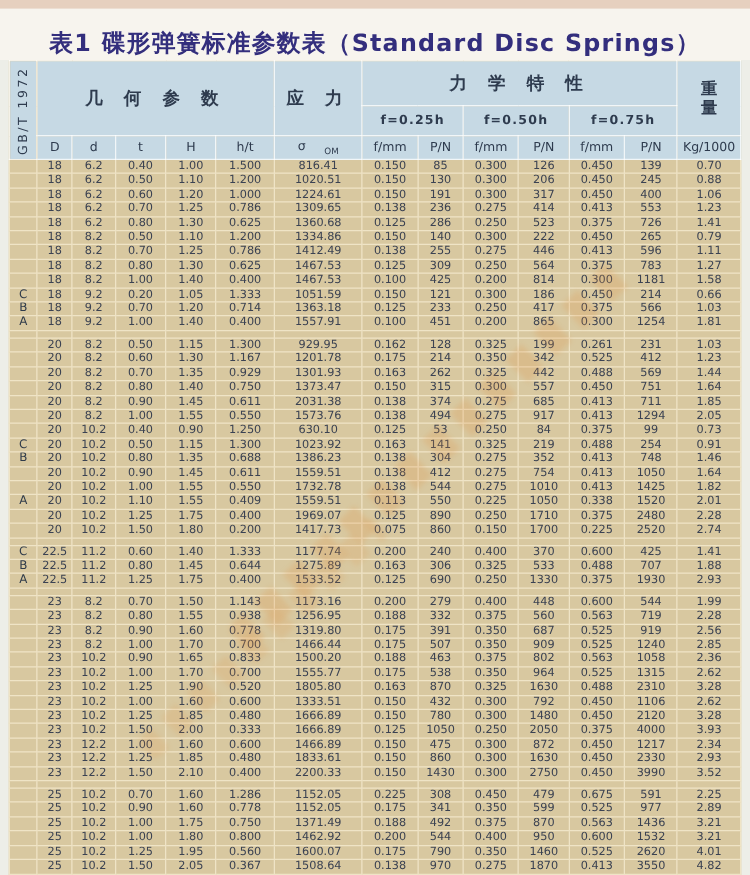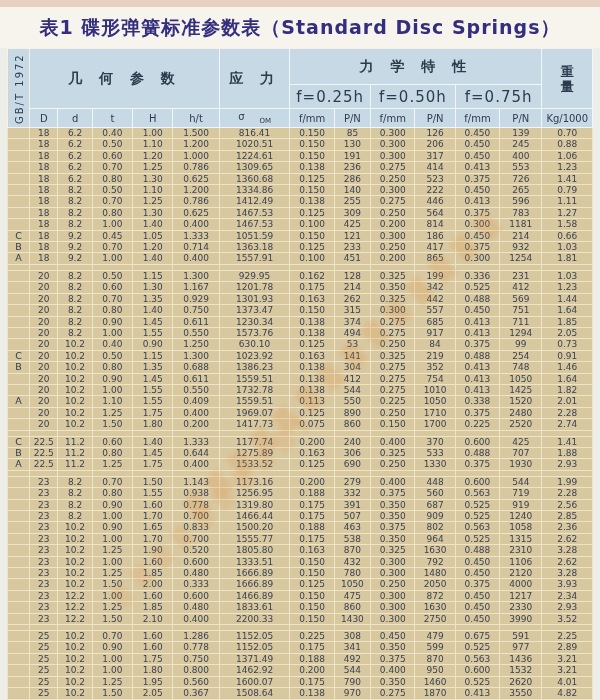--- a/index.html
+++ b/index.html
@@ -4,41 +4,41 @@
 <style>
   html,body{margin:0;padding:0;}
   body{
     width:600px;height:700px;overflow:hidden;position:relative;
     background:#edeee8;
     font-family:"DejaVu Sans","Liberation Sans",sans-serif;
   }
   .top-strip{position:absolute;left:0;top:0;width:600px;height:7px;background:#e6d0bf;}
   .title-band{
     position:absolute;left:0;top:7px;width:600px;height:41px;background:#f7f4ee;
-    display:flex;align-items:center;justify-content:center;
+    display:flex;align-items:flex-end;justify-content:center;
   }
   .title-band h1{
     margin:0;font-size:19px;font-weight:bold;color:#332e7d;letter-spacing:1px;white-space:nowrap;
   }
   .table-wrap{
     position:absolute;left:7px;top:48px;width:586px;height:652px;
     background:#d8c8a0;
   }
   table{border-collapse:collapse;table-layout:fixed;width:586px;}
   thead th{
     background:#c6d9e4;color:#2e3b4e;font-weight:bold;
     border:1px solid rgba(255,255,255,.75);
     padding:0;vertical-align:middle;text-align:center;
   }
   th.gbt{
     writing-mode:vertical-rl;transform:rotate(180deg);
     font-size:10px;font-weight:normal;letter-spacing:2px;color:#2e3b4e;
   }
   .h-big{font-size:14px;letter-spacing:6px;}
-  .h-mid{font-size:15px;font-weight:normal;letter-spacing:1px;height:23px;}
+  .h-mid{font-size:10px;font-weight:bold;letter-spacing:1px;height:23px;}
   .h-cols th{font-size:10px;font-weight:normal;height:18px;}
   .h-weight div{font-size:13px;line-height:15px;letter-spacing:0;}
   .sigma sub{font-size:7px;margin-left:15px;}
   tbody td{
     background:#d8c8a0;color:#3b4252;
     border:1px solid #efe4c6;
     font-size:9px;text-align:center;vertical-align:middle;
     height:10.4px;padding:0;line-height:10.4px;white-space:nowrap;overflow:hidden;
   }
   tbody tr.sep td{height:5px;line-height:5px;}
@@ -265,21 +265,21 @@
           <td>0.200</td>
           <td>814</td>
           <td>0.300</td>
           <td>1181</td>
           <td>1.58</td>
         </tr>
         <tr>
           <td>C</td>
           <td>18</td>
           <td>9.2</td>
-          <td>0.45</td>
+          <td>0.20</td>
           <td>1.05</td>
           <td>1.333</td>
           <td>1051.59</td>
           <td>0.150</td>
           <td>121</td>
           <td>0.300</td>
           <td>186</td>
           <td>0.450</td>
           <td>214</td>
           <td>0.66</td>
@@ -290,21 +290,21 @@
           <td>9.2</td>
           <td>0.70</td>
           <td>1.20</td>
           <td>0.714</td>
           <td>1363.18</td>
           <td>0.125</td>
           <td>233</td>
           <td>0.250</td>
           <td>417</td>
           <td>0.375</td>
-          <td>932</td>
+          <td>566</td>
           <td>1.03</td>
         </tr>
         <tr>
           <td>A</td>
           <td>18</td>
           <td>9.2</td>
           <td>1.00</td>
           <td>1.40</td>
           <td>0.400</td>
           <td>1557.91</td>
@@ -337,21 +337,21 @@
           <td>20</td>
           <td>8.2</td>
           <td>0.50</td>
           <td>1.15</td>
           <td>1.300</td>
           <td>929.95</td>
           <td>0.162</td>
           <td>128</td>
           <td>0.325</td>
           <td>199</td>
-          <td>0.336</td>
+          <td>0.261</td>
           <td>231</td>
           <td>1.03</td>
         </tr>
         <tr>
           <td></td>
           <td>20</td>
           <td>8.2</td>
           <td>0.60</td>
           <td>1.30</td>
           <td>1.167</td>
@@ -396,21 +396,21 @@
           <td>751</td>
           <td>1.64</td>
         </tr>
         <tr>
           <td></td>
           <td>20</td>
           <td>8.2</td>
           <td>0.90</td>
           <td>1.45</td>
           <td>0.611</td>
-          <td>1230.34</td>
+          <td>2031.38</td>
           <td>0.138</td>
           <td>374</td>
           <td>0.275</td>
           <td>685</td>
           <td>0.413</td>
           <td>711</td>
           <td>1.85</td>
         </tr>
         <tr>
           <td></td>

